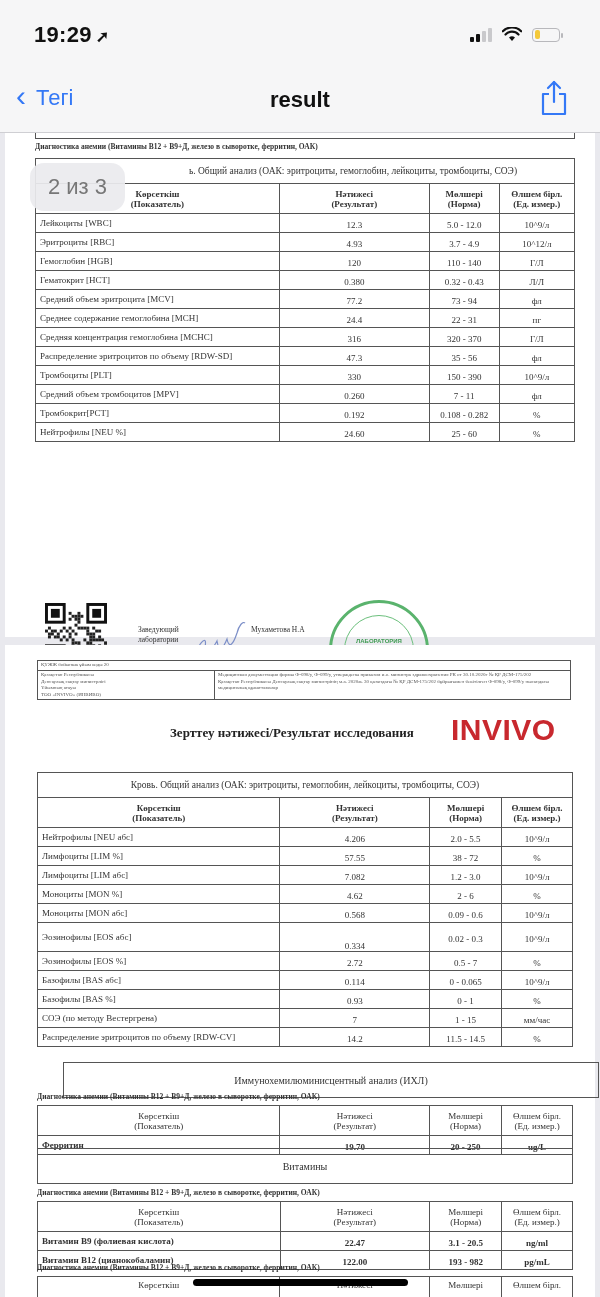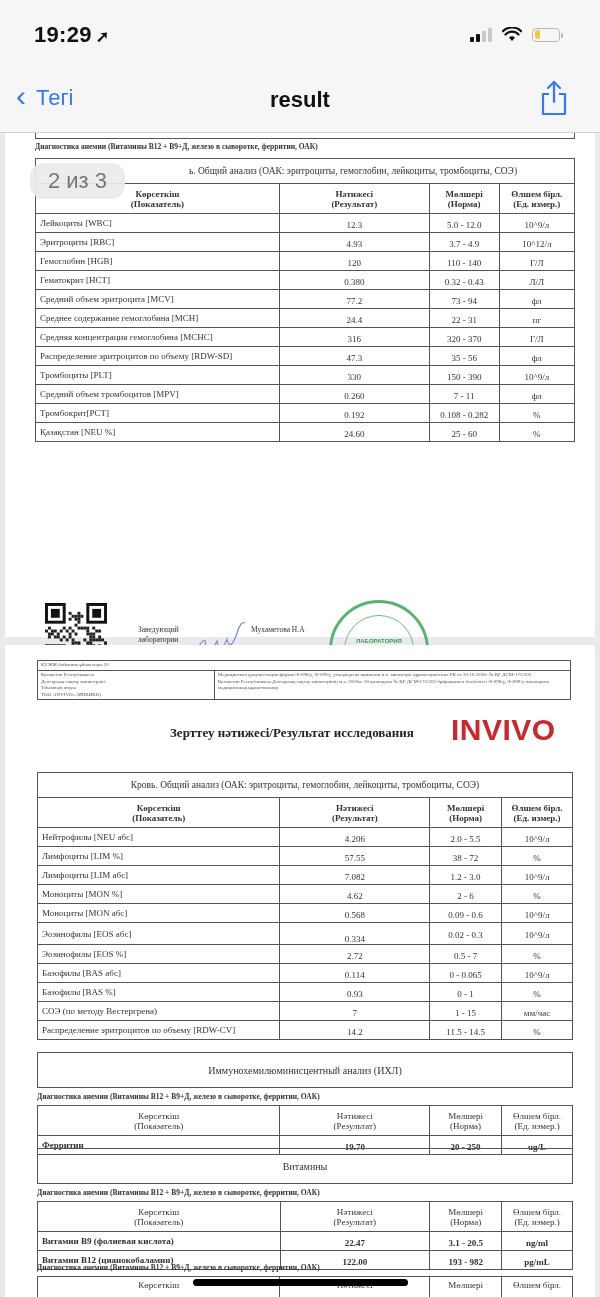--- a/index.html
+++ b/index.html
@@ -30,21 +30,21 @@
   .doc-line { font-family: "Liberation Serif", serif; font-size: 7.5px; font-weight: 700; color: #333; position: absolute; }
 
   table.lab { position: absolute; border-collapse: collapse; font-family: "Liberation Serif", serif; font-size: 9px; color: #333; }
   table.lab td, table.lab th { border: 1px solid #555; padding: 0 4px; height: 19px; }
   table.lab th { font-weight: 700; text-align: center; font-size: 9px; line-height: 10px; height: 30px; }
   table.lab td.name { text-align: left; }
   table.lab td.c { text-align: center; }
   table.lab .title-row td { text-align: center; font-weight: 400; height: 25px; font-size: 9.5px; }
   table.lab.small th { font-weight: 400; }
 
-  .page-indicator { position: absolute; left: 30px; top: 163px; width: 95px; height: 36px; background: rgba(235,235,238,0.93); border-radius: 14px; font-family: "Liberation Sans", sans-serif; font-size: 22px; color: #777; display: flex; align-items: center; justify-content: center; z-index: 4; }
+  .page-indicator { position: absolute; left: 30px; top: 163px; width: 95px; height: 48px; background: rgba(235,235,238,0.93); border-radius: 14px; font-family: "Liberation Sans", sans-serif; font-size: 22px; color: #777; display: flex; align-items: center; justify-content: center; z-index: 4; }
 
   .frame-top { position: absolute; left: 30px; top: 0; width: 540px; height: 6px; border: 1px solid #555; border-top: none; }
 
   .qr { position: absolute; left: 40px; top: 470px; width: 62px; height: 62px; }
   .sig-text { position: absolute; font-size: 7.5px; color: #333; line-height: 10px; }
   .stamp { position: absolute; left: 324px; top: 467px; width: 100px; height: 100px; border-radius: 50%; border: 3px solid #5ab36d; display: flex; align-items: center; justify-content: center; }
   .stamp .inner { width: 70px; height: 70px; border-radius: 50%; border: 1.5px solid #6bbf7c; display: flex; flex-direction: column; align-items: center; justify-content: center; color: #3f9b52; font-family: "Liberation Sans", sans-serif; font-weight: 700; font-size: 6px; text-align: center; line-height: 9px; }
   .barcode { position: absolute; left: 436px; top: 530px; width: 130px; height: 26px; display: flex; align-items: stretch; }
   .barcode span { display: block; background: #111; margin-right: 1px; }
   .barcode-num { position: absolute; left: 436px; top: 557px; font-family: "Liberation Sans", sans-serif; font-weight: 700; font-size: 8px; color: #222; }
@@ -192,21 +192,21 @@
           <td class="c" style="padding-top: 3px;">7 - 11</td>
           <td class="c" style="padding-top: 3px;">фл</td>
         </tr>
         <tr>
           <td class="name">Тромбокрит[PCT]</td>
           <td class="c" style="padding-top: 3px;">0.192</td>
           <td class="c" style="padding-top: 3px;">0.108 - 0.282</td>
           <td class="c" style="padding-top: 3px;">%</td>
         </tr>
         <tr>
-          <td class="name">Қазақстан [NEU %]</td>
+          <td class="name">Нейтрофилы [NEU %]</td>
           <td class="c" style="padding-top: 3px;">24.60</td>
           <td class="c" style="padding-top: 3px;">25 - 60</td>
           <td class="c" style="padding-top: 3px;">%</td>
         </tr>
       </tbody>
   </table>
 
   <svg class="qr" viewBox="0 0 21 21" id="qr">
       <rect x="0" y="9" width="1" height="1" fill="#222"></rect>
       <rect x="1" y="8" width="1" height="1" fill="#222"></rect>
@@ -486,21 +486,21 @@
           <td class="c" style="padding-top: 3px;">%</td>
         </tr>
         <tr>
           <td class="name">Моноциты [MON абс]</td>
           <td class="c" style="padding-top: 3px;">0.568</td>
           <td class="c" style="padding-top: 3px;">0.09 - 0.6</td>
           <td class="c" style="padding-top: 3px;">10^9/л</td>
         </tr>
         <tr>
           <td class="name">Эозинофилы [EOS абс]</td>
-          <td class="c" style="padding-top: 11px;">0.334</td>
+          <td class="c" style="padding-top: 18px;">0.334</td>
           <td class="c" style="padding-top: 3px;">0.02 - 0.3</td>
           <td class="c" style="padding-top: 3px;">10^9/л</td>
         </tr>
         <tr>
           <td class="name">Эозинофилы [EOS %]</td>
           <td class="c" style="padding-top: 3px;">2.72</td>
           <td class="c" style="padding-top: 3px;">0.5 - 7</td>
           <td class="c" style="padding-top: 3px;">%</td>
         </tr>
         <tr>
@@ -523,21 +523,21 @@
         </tr>
         <tr>
           <td class="name">Распределение эритроцитов по объему [RDW-CV]</td>
           <td class="c" style="padding-top: 3px;">14.2</td>
           <td class="c" style="padding-top: 3px;">11.5 - 14.5</td>
           <td class="c" style="padding-top: 3px;">%</td>
         </tr>
       </tbody>
   </table>
 
-  <div class="section-box" style="top:407px;">Иммунохемилюминисцентный анализ (ИХЛ)</div>
+  <div class="section-box" style="top:417px;margin-left:26px;">Иммунохемилюминисцентный анализ (ИХЛ)</div>
   <div class="doc-line" style="left:32px; top:447px;">Диагностика анемии (Витамины B12 + B9+Д,  железо в сыворотке, ферритин, ОАК)</div>
 
   <table class="lab small" style="left:32px; top:460px; width:536px;">
     <colgroup>
         <col style="width:243px">
         <col style="width:150px">
         <col style="width:72px">
         <col style="width:71px">
       </colgroup>
     <tbody>

